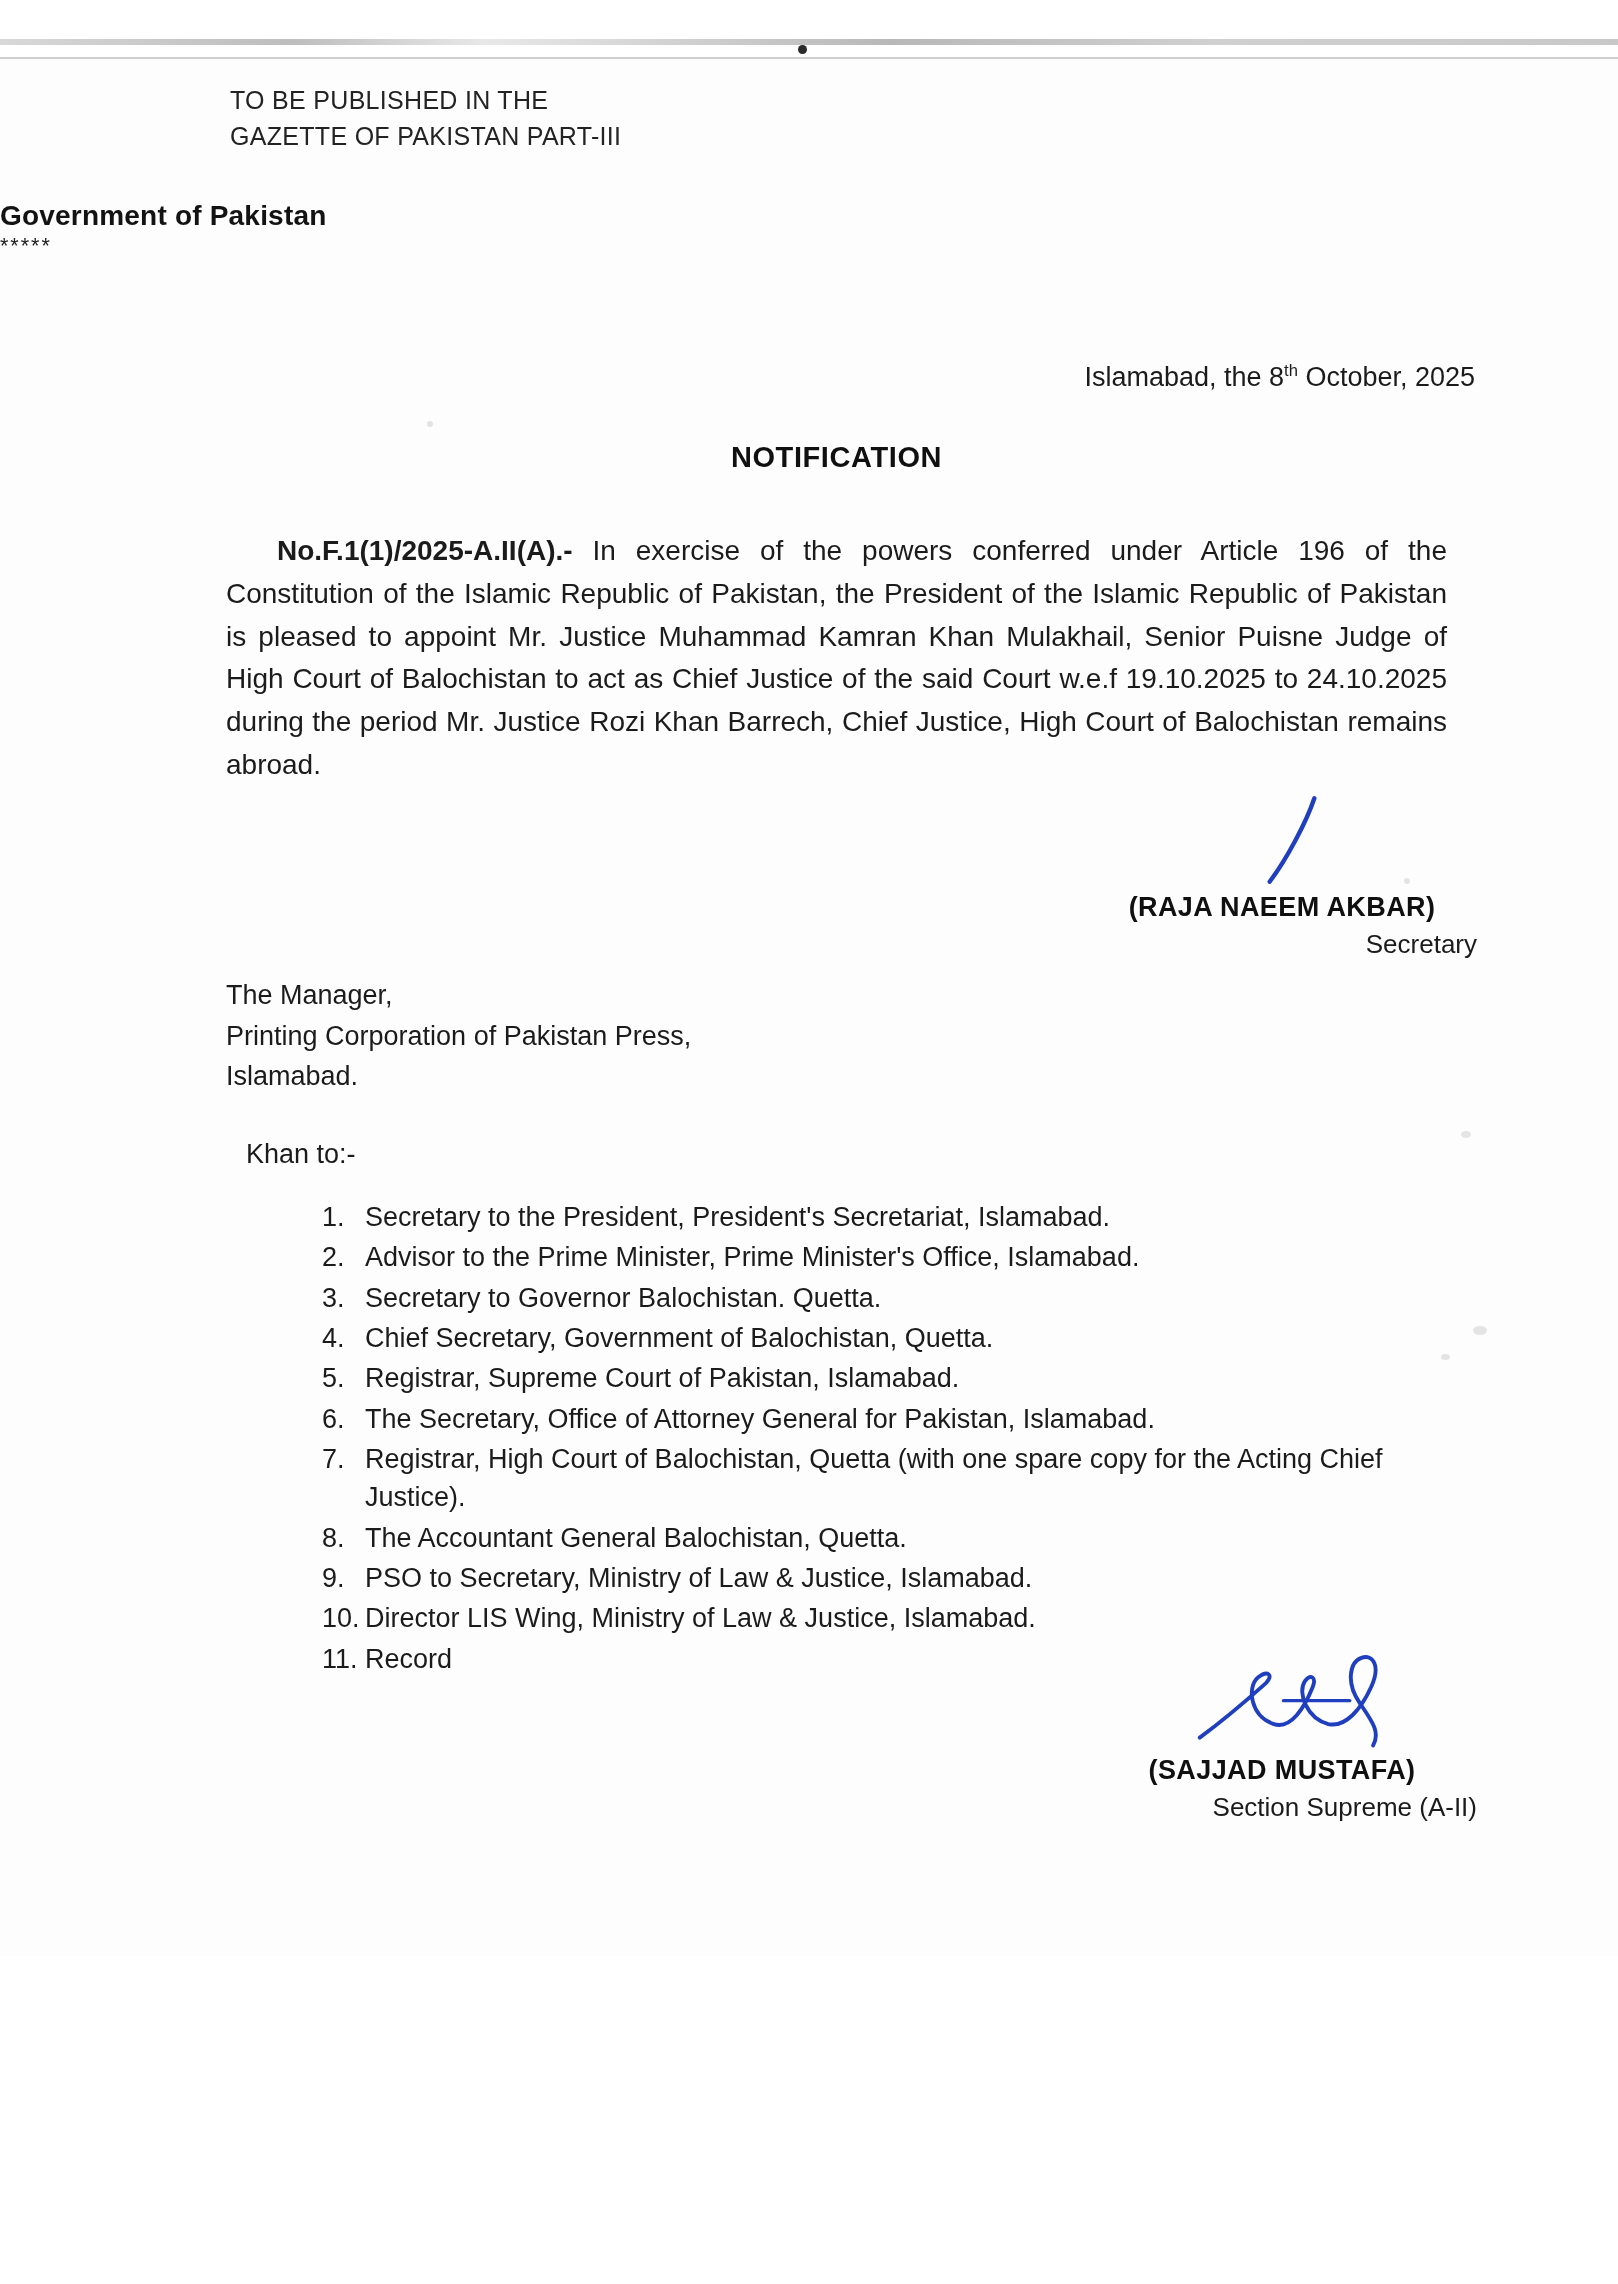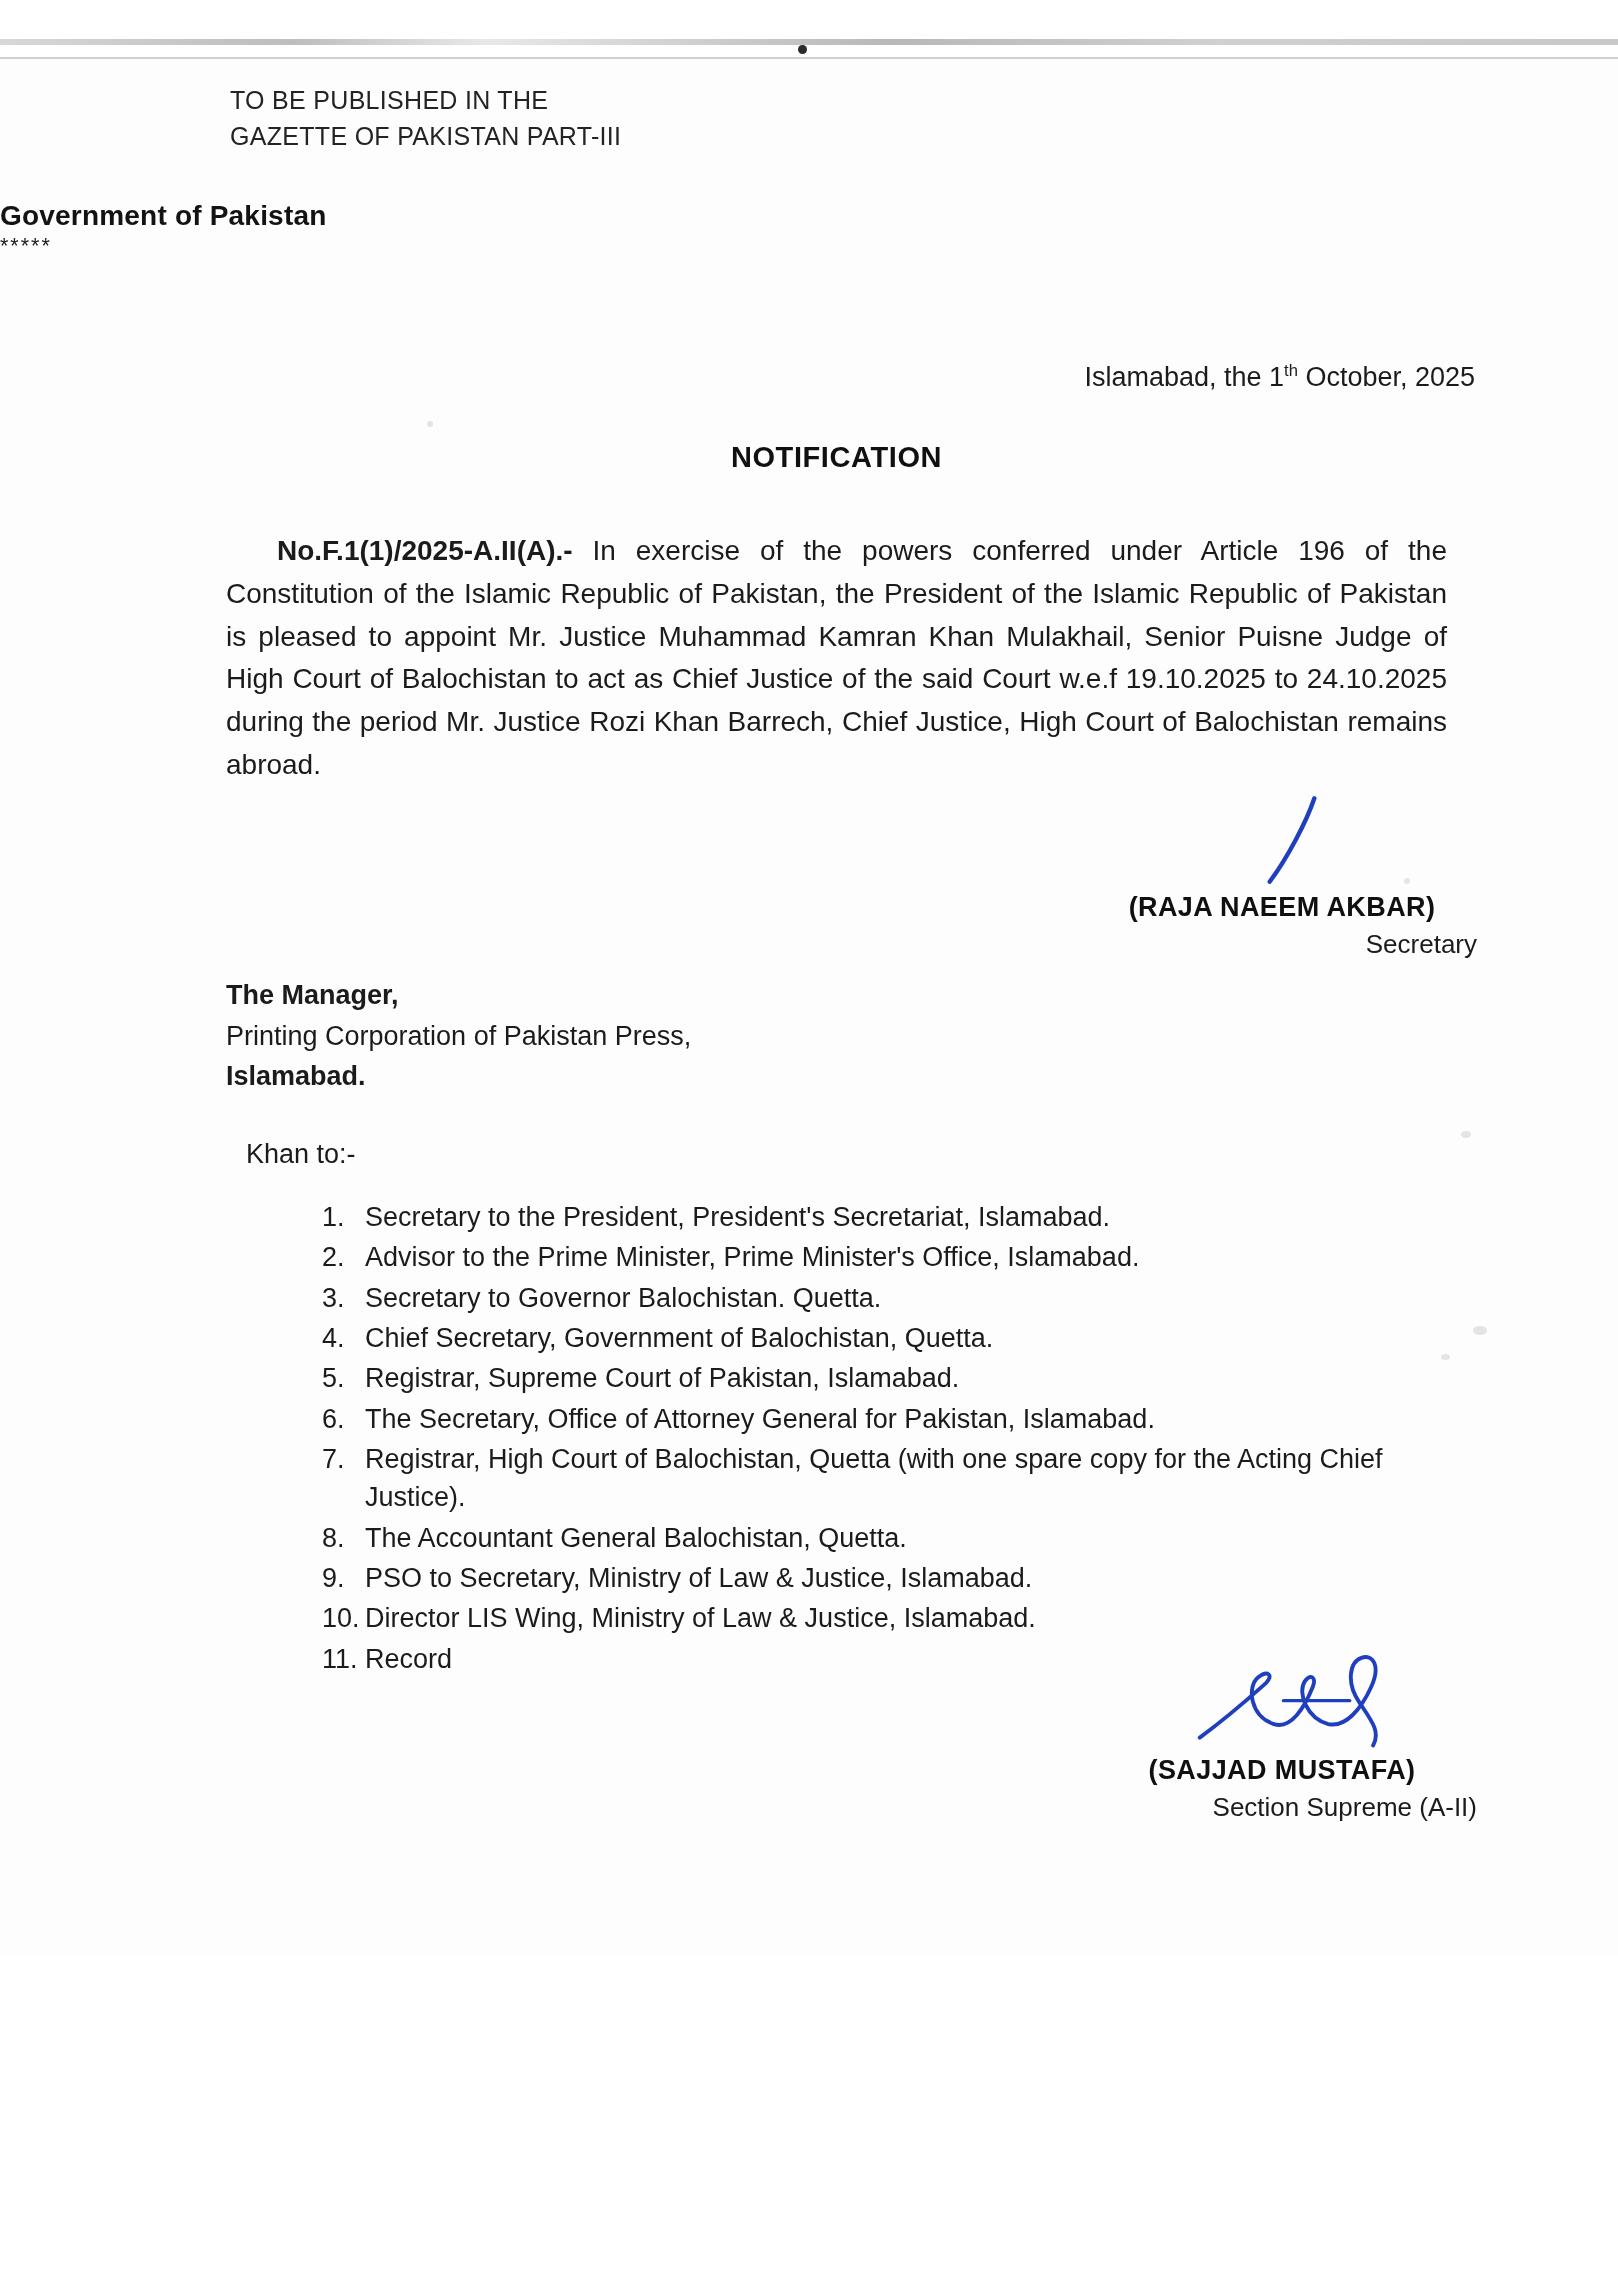--- a/index.html
+++ b/index.html
@@ -148,21 +148,21 @@
   }
   .addressee {
     position: absolute;
     left: 226px;
     top: 975px;
     font-size: 27px;
     line-height: 1.5;
     color: #1b1b1b;
   }
   .addressee .b {
-    font-weight: bold;
+    font-weight: normal;
   }
   .copy-to {
     position: absolute;
     left: 246px;
     top: 1139px;
     font-size: 27px;
     color: #1b1b1b;
   }
   .copy-list {
     position: absolute;
@@ -223,21 +223,21 @@
     <div class="publish-note">
       <div>TO BE PUBLISHED IN THE</div>
       <div>GAZETTE OF PAKISTAN PART-III</div>
     </div>
 
     <div class="gov-block">
       <div class="gov-title">Government of Pakistan</div>
       <div class="stars">*****</div>
     </div>
 
-    <div class="dateline"><span>Islamabad, the 1</span><sup>th</sup><span> October, 2025</span></div>
+    <div class="dateline"><span>Islamabad, the 8</span><sup>th</sup><span> October, 2025</span></div>
 
     <div class="notif-heading">NOTIFICATION</div>
 
     <div class="body-para"><span class="refno">No.F.1(1)/2025-A.II(A).-</span><span> In exercise of the powers conferred under Article 196 of the Constitution of the Islamic Republic of Pakistan, the President of the Islamic Republic of Pakistan is pleased to appoint Mr. Justice Muhammad Kamran Khan Mulakhail, Senior Puisne Judge of High Court of Balochistan to act as Chief Justice of the said Court w.e.f 19.10.2025 to 24.10.2025 during the period Mr. Justice Rozi Khan Barrech, Chief Justice, High Court of Balochistan remains abroad.</span></div>
 
     <svg class="sign-mark-1" viewBox="0 0 70 100">
       <path d="M58 8 C50 32, 30 70, 12 94" stroke="#1f3fbf" stroke-width="4.5" fill="none" stroke-linecap="round"></path>
     </svg>
 
     <div class="sign-block">

